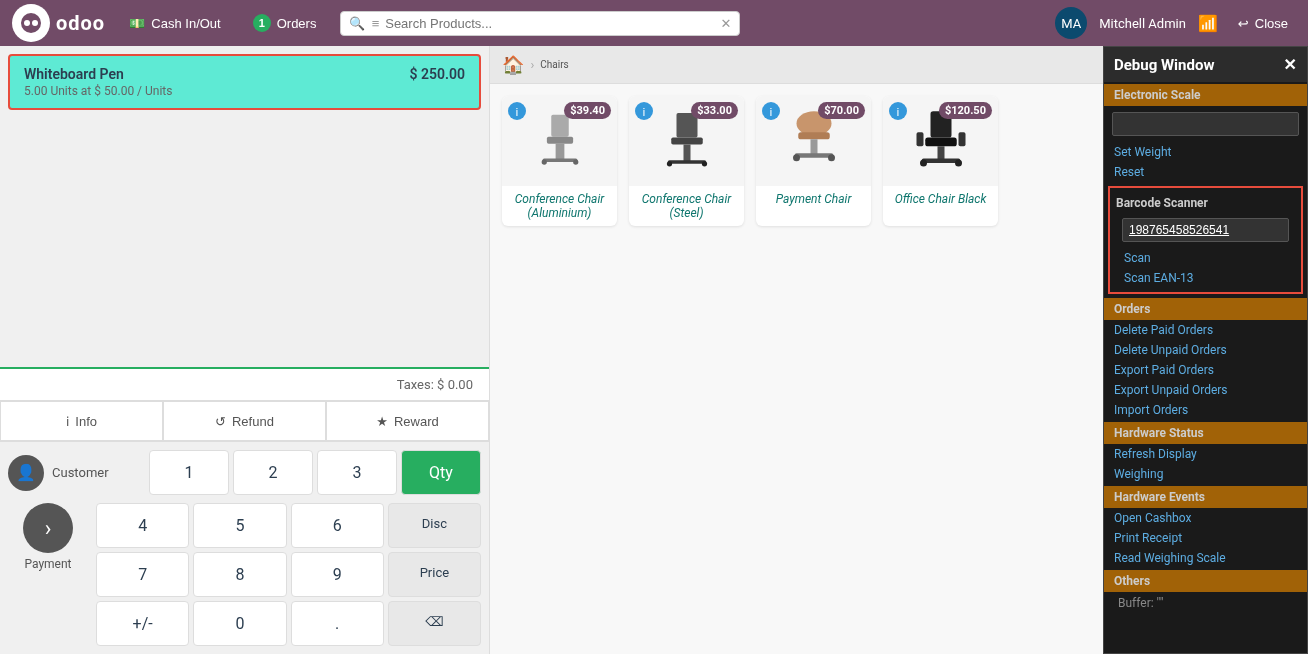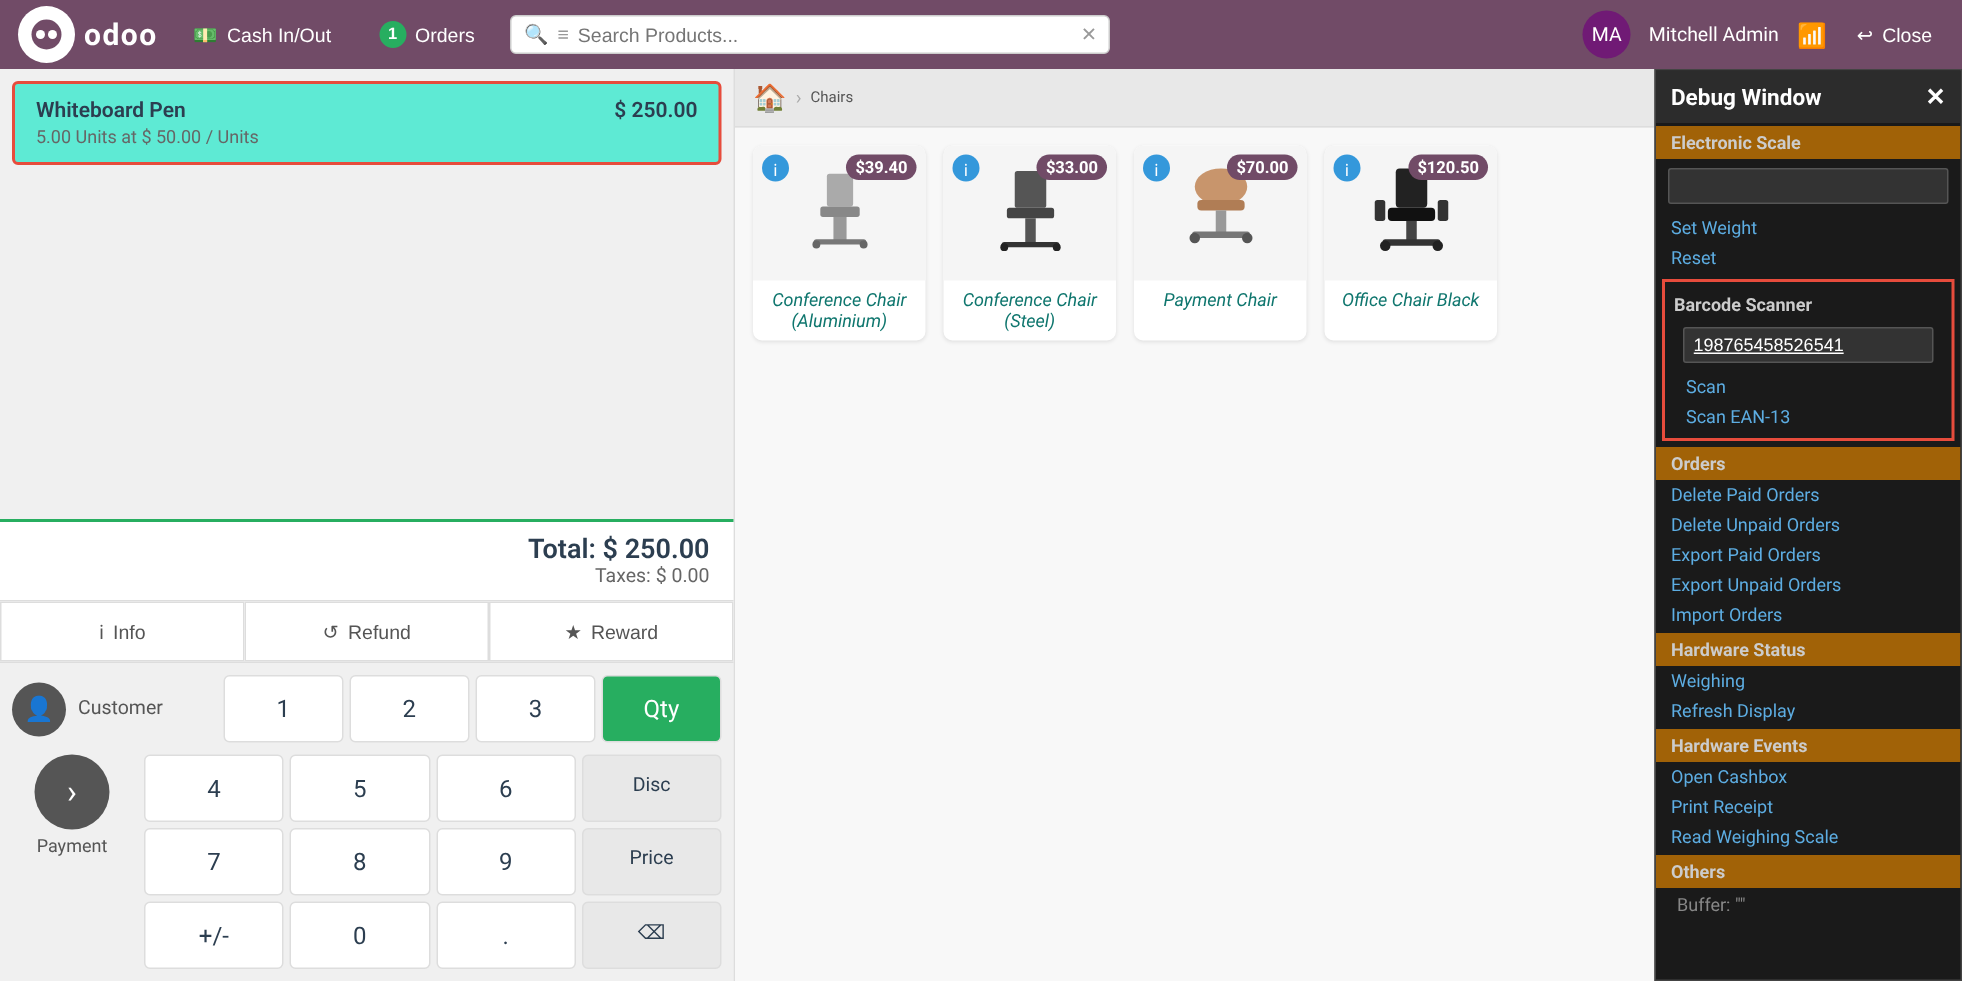--- a/index.html
+++ b/index.html
@@ -42,21 +42,21 @@
       border: 1px solid #ccc;
     }
     .search-box input {
       border: none; outline: none; flex: 1; font-size: 13px;
     }
     .topbar-right {
       margin-left: auto; display: flex; align-items: center; gap: 12px; color: white;
     }
     .wifi-icon { color: #2ecc71; font-size: 16px; }
     .user-avatar {
-      width: 32px; height: 32px; border-radius: 50%; background: #701a75;
+      width: 32px; height: 32px; border-radius: 50%; background: #0c4a6e;
       display: flex; align-items: center; justify-content: center; color: white; font-size: 13px;
     }
 
     
     #main {
       display: flex;
       height: calc(654px - 46px);
     }
 
     
@@ -286,24 +286,20 @@
           <div class="order-item-name">Whiteboard Pen</div>
           <div class="order-item-details">
             <span>5.00</span> <span>Units</span> at $ <span>50.00</span> / <span>Units</span>
           </div>
         </div>
         <div class="order-item-price">$ 250.00</div>
       </div>
     </div>
 
     <div id="totals">
-      <div class="total-line">
-        <span>Total:</span>
-        <span>$ 250.00</span>
-      </div>
       <div class="tax-line">
         <span>Taxes:</span>
         <span>$ 0.00</span>
       </div>
     </div>
 
     <div id="action-buttons">
       <button class="action-btn">
         <span>ℹ</span>
         <span>Info</span>
@@ -459,22 +455,22 @@
     </div>
 
     <div class="debug-section-header">Orders</div>
     <span class="debug-link">Delete Paid Orders</span>
     <span class="debug-link">Delete Unpaid Orders</span>
     <span class="debug-link">Export Paid Orders</span>
     <span class="debug-link">Export Unpaid Orders</span>
     <span class="debug-link">Import Orders</span>
 
     <div class="debug-section-header">Hardware Status</div>
+    <span class="debug-link">Refresh Display</span>
     <span class="debug-link">Weighing</span>
-    <span class="debug-link">Refresh Display</span>
 
     <div class="debug-section-header">Hardware Events</div>
     <span class="debug-link">Open Cashbox</span>
     <span class="debug-link">Print Receipt</span>
     <span class="debug-link">Read Weighing Scale</span>
 
     <div class="debug-section-header">Others</div>
     <div class="debug-buffer">Buffer: ""</div>
   </div>
 

